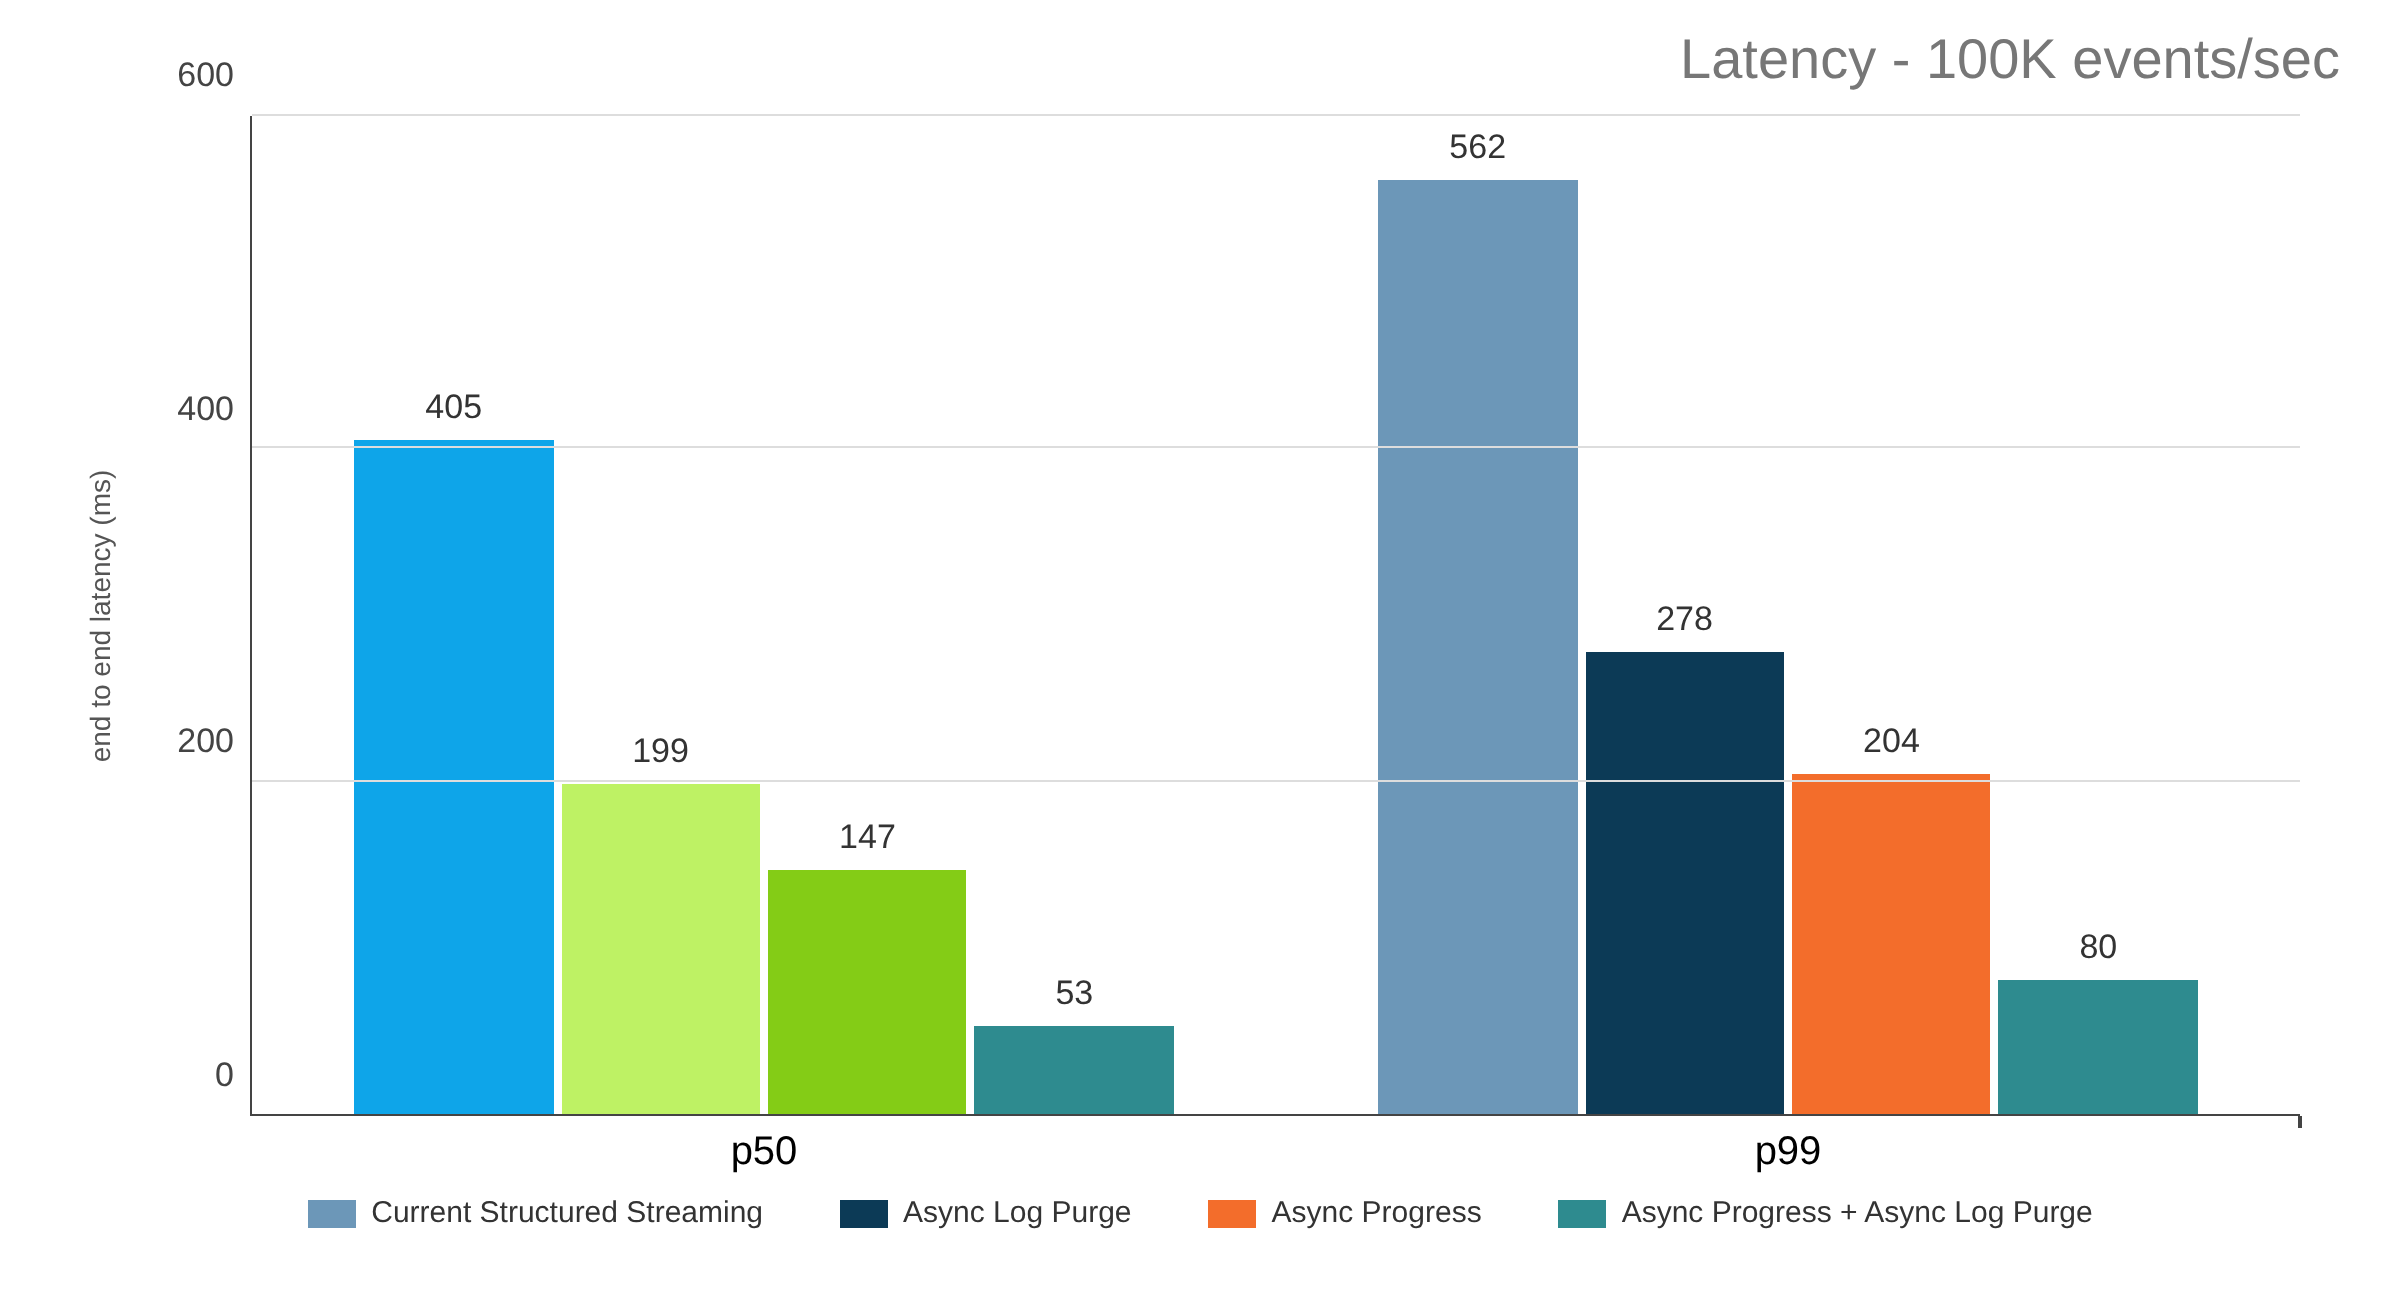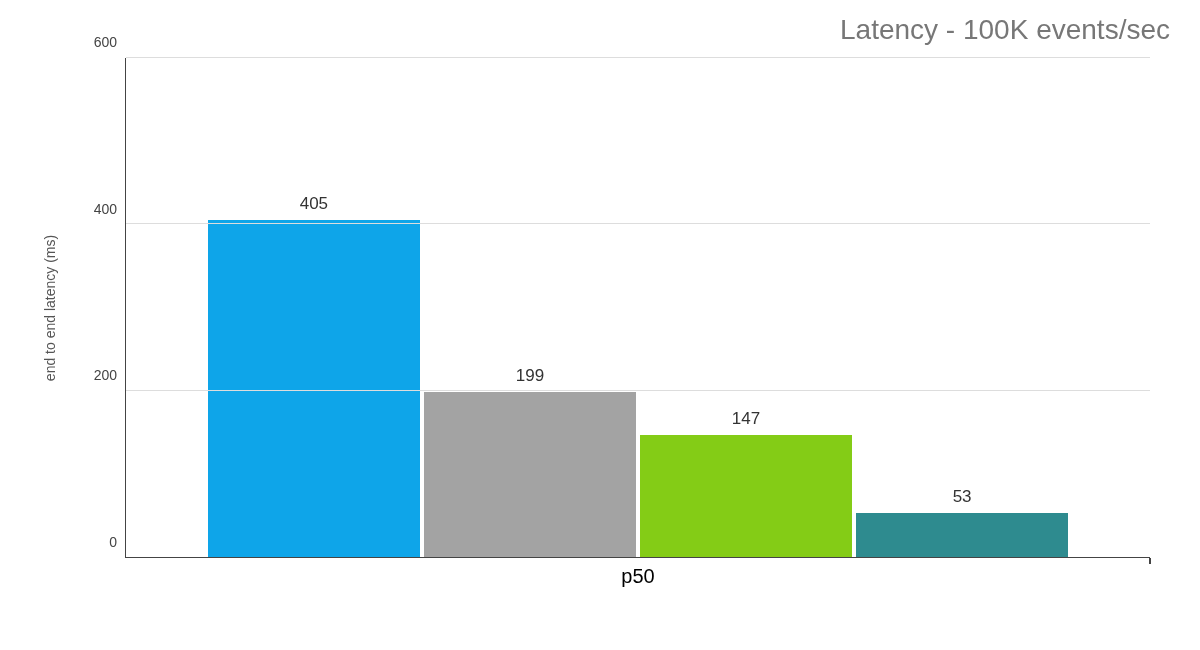--- a/index.html
+++ b/index.html
@@ -42,21 +42,21 @@
     color: #555;
   }
   .yticks-col {
     width: 55px;
     position: relative;
   }
   .ytick {
     position: absolute;
     right: 8px;
     transform: translateY(-50%);
-    font-size: 14px;
+    font-size: 17px;
     color: #444;
   }
   .plot {
     flex: 1;
     position: relative;
     border-left: 1.5px solid #444;
     border-bottom: 1.5px solid #444;
   }
   .grid-line {
     position: absolute;
@@ -148,34 +148,67 @@
         <div class="ytick" style="bottom: 33.3333%;">200</div>
         <div class="ytick" style="bottom: 66.6667%;">400</div>
         <div class="ytick" style="bottom: 100%;">600</div>
       </div>
     <div class="plot" id="plot">
       <div class="bars" id="bars">
           <div class="group">
             <div class="bar" style="height: 67.5%; background: #0ea5e9;">
               <div class="bar-label">405</div>
             </div>
-            <div class="bar" style="height: 33.1667%; background: #a3a3a3;">
+            <div class="bar" style="height: 33.1667%; background: #bef264;">
               <div class="bar-label">199</div>
             </div>
             <div class="bar" style="height: 24.5%; background: #84cc16;">
               <div class="bar-label">147</div>
             </div>
             <div class="bar" style="height: 8.83333%; background: rgb(46, 139, 143); text-align: center;">
               <div class="bar-label">53</div>
             </div>
             <div class="group-label">p50</div>
+          </div>
+          <div class="group">
+            <div class="bar" style="height: 93.6667%; background: rgb(108, 151, 184);">
+              <div class="bar-label">562</div>
+            </div>
+            <div class="bar" style="height: 46.3333%; background: rgb(12, 58, 86);">
+              <div class="bar-label">278</div>
+            </div>
+            <div class="bar" style="height: 34%; background: rgb(243, 109, 43);">
+              <div class="bar-label">204</div>
+            </div>
+            <div class="bar" style="height: 13.3333%; background: rgb(46, 139, 143);">
+              <div class="bar-label">80</div>
+            </div>
+            <div class="group-label">p99</div>
           </div>
         </div>
     <div class="grid-line" style="bottom: 33.3333%;"></div>
         <div class="grid-line" style="bottom: 66.6667%;"></div>
         <div class="grid-line" style="bottom: 100%;"></div>
       </div>
     <div class="right-space">
       <div class="axis-tick-r"></div>
     </div>
   </div>
 
+  <div class="legend" id="legend">
+      <div class="legend-item">
+        <div class="swatch" style="background: rgb(108, 151, 184);"></div>
+        <span>Current Structured Streaming</span>
+      </div>
+      <div class="legend-item">
+        <div class="swatch" style="background: rgb(12, 58, 86);"></div>
+        <span>Async Log Purge</span>
+      </div>
+      <div class="legend-item">
+        <div class="swatch" style="background: rgb(243, 109, 43);"></div>
+        <span>Async Progress</span>
+      </div>
+      <div class="legend-item">
+        <div class="swatch" style="background: rgb(46, 139, 143);"></div>
+        <span>Async Progress + Async Log Purge</span>
+      </div>
+    </div>
 </div>
 
 </body></html>

